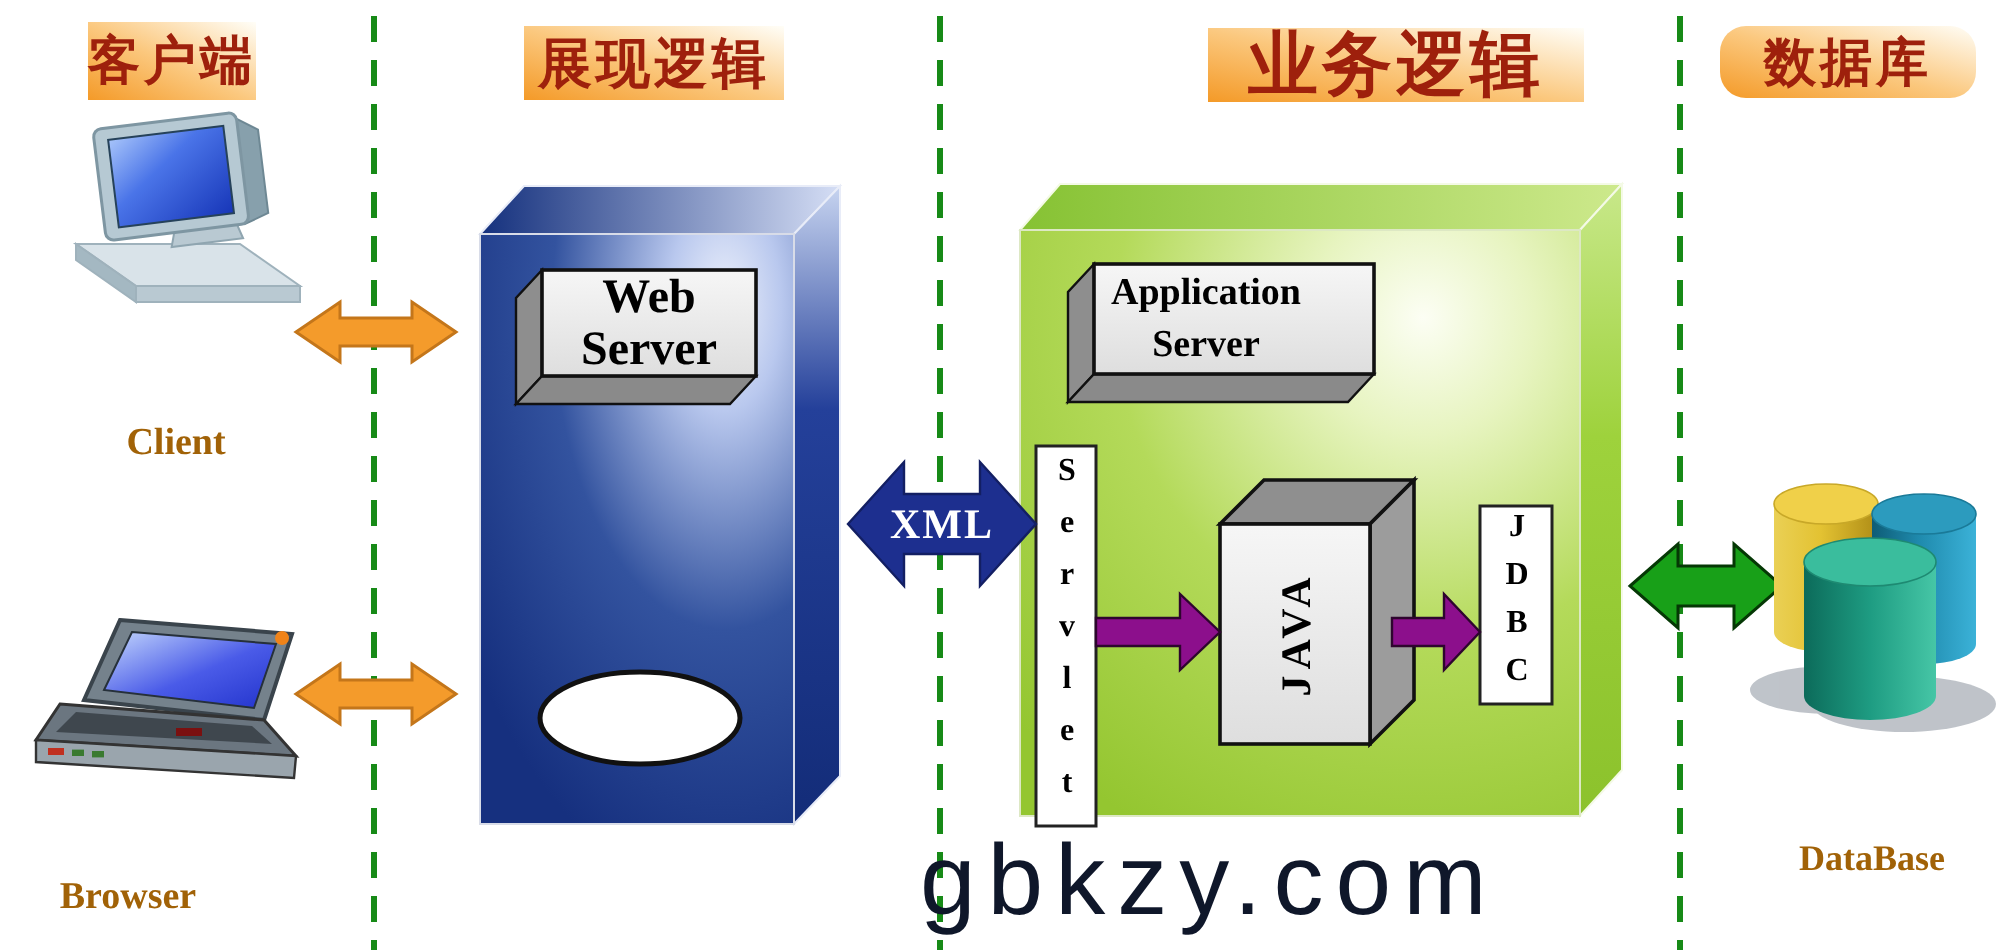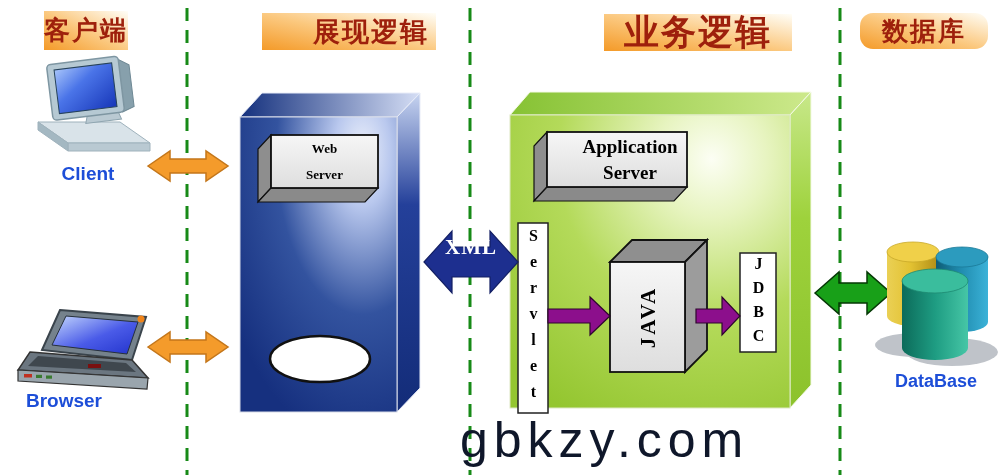--- a/index.html
+++ b/index.html
@@ -8,22 +8,23 @@
     font-family:"Liberation Serif", serif;
   }
   #diagram-svg{position:absolute;left:0;top:0;}
   .hdr{
     position:absolute;display:flex;align-items:center;justify-content:center;
     background:linear-gradient(to bottom left,#FFFEF8 0%,#FBC87E 52%,#F49A28 100%);
     color:#9E200C;font-weight:bold;letter-spacing:2px;
     font-family:"Liberation Serif", serif;
   }
   .node-label{
-    position:absolute;color:#1d4ed8;font-weight:bold;text-align:center;
-    font-family:Liberation Sans, sans-serif;
+    position:absolute;color:#a16207;font-weight:bold;text-align:center;
+    font-family:Liberation Serif, serif;
+    margin-top:48px;
   }
   .plaque-text{
     position:absolute;display:flex;flex-direction:column;align-items:center;justify-content:center;
     color:#000;font-weight:bold;text-align:center;font-family:"Liberation Serif", serif;
   }
   .vstack{
     position:absolute;display:flex;align-items:center;justify-content:center;
   }
   .vstack span{
     writing-mode:vertical-rl;text-orientation:upright;
@@ -32,21 +33,21 @@
   #servlet-text span{font-size:16px;letter-spacing:9px;}
   #jdbc-text span{font-size:16px;letter-spacing:7px;}
   #java-text{
     position:absolute;left:593px;top:302px;width:110px;height:30px;
     display:flex;align-items:center;justify-content:center;
     transform:rotate(-90deg);
     font-size:21px;font-weight:bold;letter-spacing:3px;color:#000;
     font-family:"Liberation Serif", serif;
   }
   #xml-text{
-    position:absolute;left:436px;top:233px;width:70px;height:28px;
+    position:absolute;left:436px;top:248px;width:70px;height:28px;
     display:flex;align-items:center;justify-content:center;
     color:#fff;font-size:21px;font-weight:bold;letter-spacing:1px;
     font-family:"Liberation Serif", serif;
   }
   #watermark{
     position:absolute;left:460px;top:403px;
     font-family:"Liberation Sans", sans-serif;
     font-size:50px;letter-spacing:6px;color:#0f172a;line-height:1;margin-top:12px;
   }
 </style>
@@ -201,34 +202,34 @@
       <path d="M887,252 V316 A26,10 0 0 0 939,316 V252 Z" fill="url(#cylYellow)"></path>
       <ellipse cx="913" cy="252" rx="26" ry="10" fill="#F0D049" stroke="#C8A828" stroke-width="0.8"></ellipse>
       <path d="M936,257 V322 A26,10 0 0 0 988,322 V257 Z" fill="url(#cylBlue)"></path>
       <ellipse cx="962" cy="257" rx="26" ry="10" fill="#2C9BBE" stroke="#1A7A98" stroke-width="0.8"></ellipse>
       <path d="M902,281 V348 A33,12 0 0 0 968,348 V281 Z" fill="url(#cylTeal)"></path>
       <ellipse cx="935" cy="281" rx="33" ry="12" fill="#3ABD9D" stroke="#1E8A72" stroke-width="0.8"></ellipse>
     </g>
   </svg>
 
   <div class="hdr" style="left:44px;top:11px;width:84px;height:39px;font-size:26px;">客户端</div>
-  <div class="hdr" style="left:262px;top:13px;width:130px;height:37px;font-size:27px;padding-left:44px;">展现逻辑</div>
+  <div class="hdr" style="left:262px;top:13px;width:130px;height:37px;font-size:27px;">展现逻辑</div>
   <div class="hdr" style="left:604px;top:14px;width:188px;height:37px;font-size:35px;">业务逻辑</div>
   <div class="hdr" style="left:860px;top:13px;width:128px;height:36px;font-size:26px;border-radius:13px;">数据库</div>
 
   <div class="node-label" style="left:48px;top:163px;width:80px;font-size:19px;">Client</div>
   <div class="node-label" style="left:20px;top:390px;width:88px;font-size:19px;">Browser</div>
   <div class="node-label" style="left:876px;top:371px;width:120px;font-size:18px;">DataBase</div>
 
-  <div class="plaque-text" style="left:271px;top:135px;width:107px;height:53px;font-size:13px;line-height:26px;">
+  <div class="plaque-text" style="left:271px;top:135px;width:107px;height:53px;font-size:24px;line-height:26px;">
     <span>Web</span>
     <span>Server</span>
   </div>
 
-  <div class="plaque-text" style="left:547px;top:132px;width:112px;height:55px;font-size:19px;line-height:26px;padding-left:27px;">
+  <div class="plaque-text" style="left:547px;top:132px;width:112px;height:55px;font-size:19px;line-height:26px;">
     <span>Application</span>
     <span>Server</span>
   </div>
 
 
   <div id="xml-text">XML</div>
 
   <div class="vstack" id="servlet-text" style="left:518px;top:225px;width:30px;height:186px;">
     <span>Servlet</span>
   </div>

